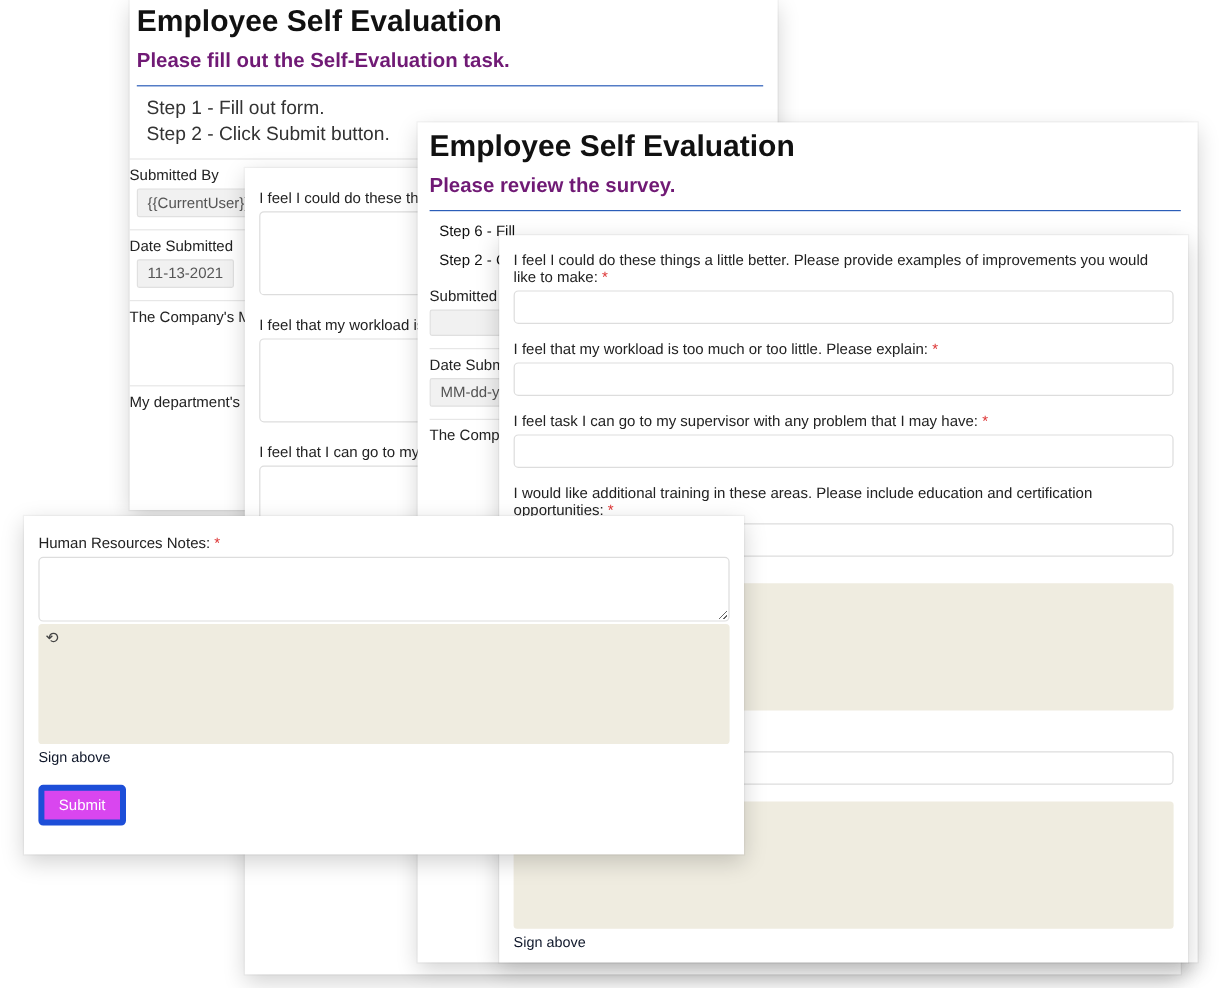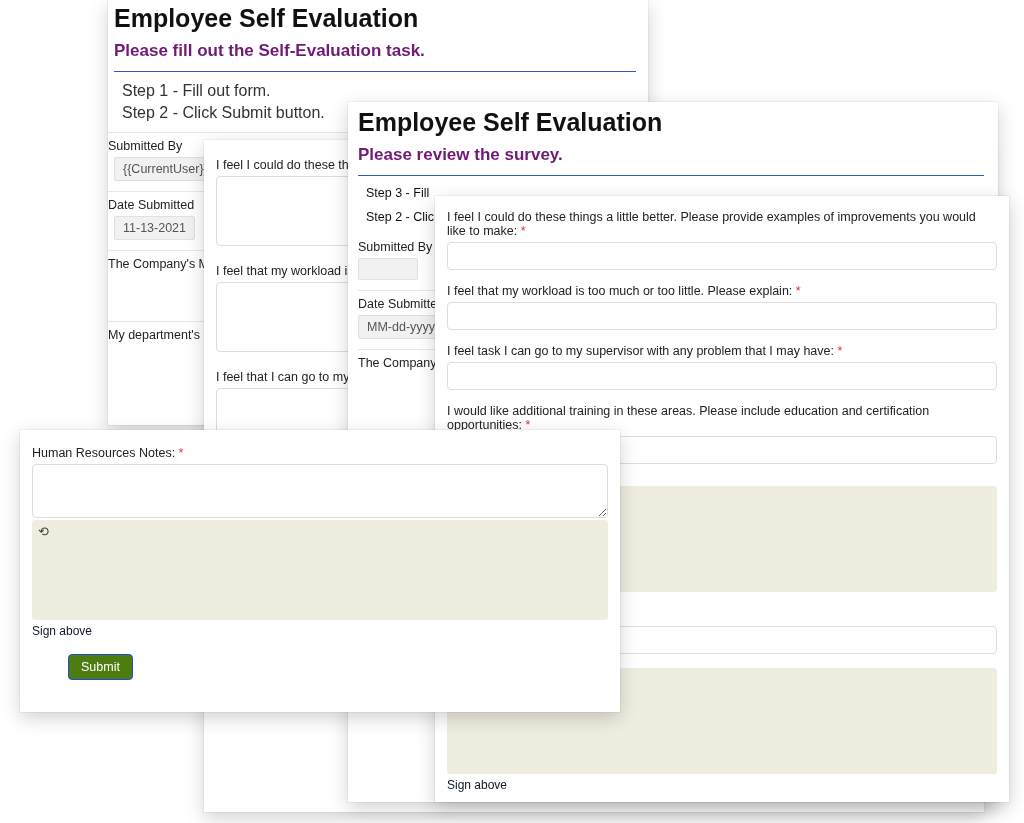--- a/index.html
+++ b/index.html
@@ -92,45 +92,44 @@
     color: #444;
     user-select: none;
   }
   .sigcap {
     font-size: 12px;
     color: #0f172a;
     padding: 4px 0 2px 0;
   }
   .btn {
     display: inline-block;
-    border: 1px solid #1d4ed8;
-    background: #4d7c0f;
+    border: 5px solid #1d4ed8;
+    background: #d946ef;
     color: #fff;
     font-size: 13.5px;
     padding: 7px 16px;
     border-radius: 4px;
     cursor: pointer;
-    margin-left: 36px;
   }
   .btn.small { padding: 5px 12px; font-size: 12.5px; }
   input.txt { height: 28px; }
 
   
   #p1 { left: 108px; top: 0; width: 540px; height: 425px; padding: 4px 12px 14px 6px; }
   #p1 .lblrow { margin-left: -6px; }
   #p1 .ro { margin-left: 0; }
 
   
   #p2 { left: 204px; top: 140px; width: 780px; height: 672px; padding: 10px 12px 16px 12px; }
 
   
   #p3 { left: 348px; top: 102px; width: 650px; height: 700px; padding: 6px 14px 14px 10px; }
 
   
-  #p4 { left: 435px; top: 196px; width: 574px; height: 606px; padding: 6px 12px 12px 12px; overflow: hidden; }
+  #p4 { left: 416px; top: 196px; width: 574px; height: 606px; padding: 6px 12px 12px 12px; overflow: hidden; }
 
   
   #p5 { left: 20px; top: 430px; width: 600px; height: 282px; padding: 8px 12px 12px 12px; }
 
   .p3steps { padding-left: 8px; font-size: 12.5px; }
   .p3left .lblrow { margin-left: 0; margin-right: 0; }
 </style>
 </head>
 <body>
 
@@ -163,21 +162,21 @@
   <div class="sigcap">Sign above</div>
 
   <button class="btn" style="margin-top:10px">Submit</button>
 </div>
 
 <div id="p3" class="panel">
   <h1 class="title">Employee Self Evaluation</h1>
   <div class="subtitle">Please review the survey.</div>
   <div class="hr"></div>
   <div class="p3steps">
-    <div>Step 3 - Fill</div>
+    <div>Step 6 - Fill</div>
     <div style="margin-top:10px">Step 2 - Clic</div>
   </div>
   <div class="p3left">
     <div class="lblrow">Submitted By</div>
     <span class="ro" style="min-width:60px;height:22px">&nbsp;</span>
     <div class="lblrow">Date Submitted</div>
     <span class="ro">MM-dd-yyyy</span>
     <div class="lblrow">The Company's</div>
   </div>
 </div>

